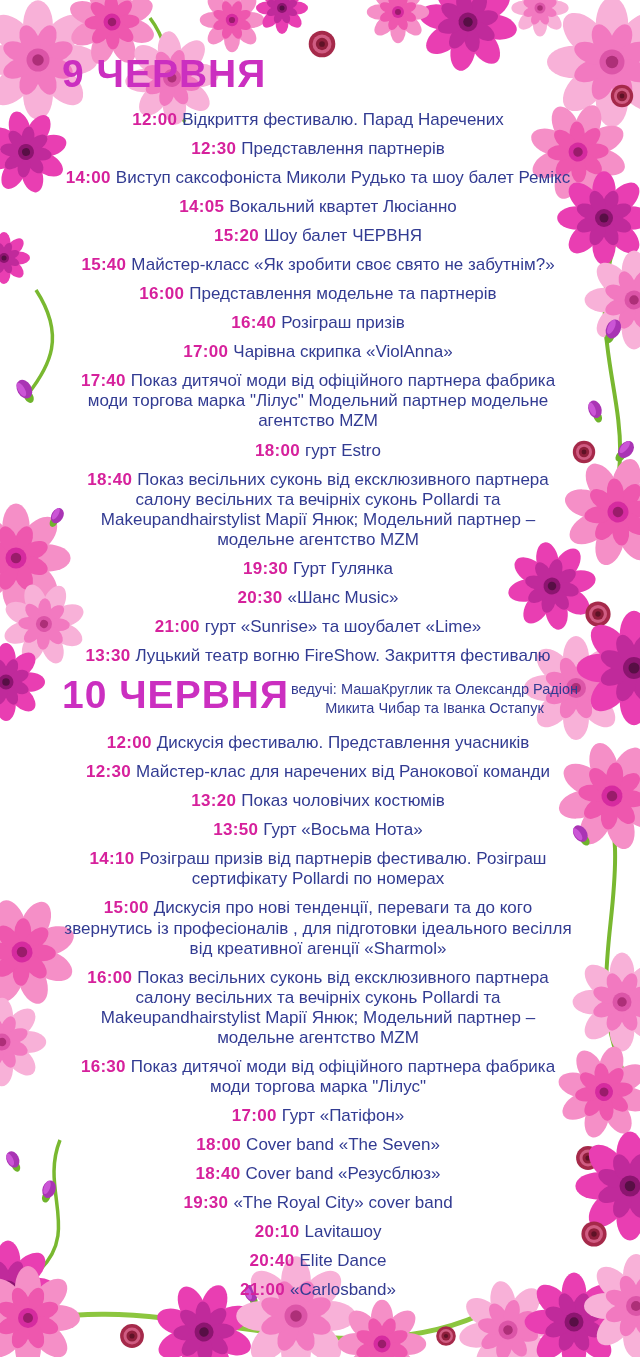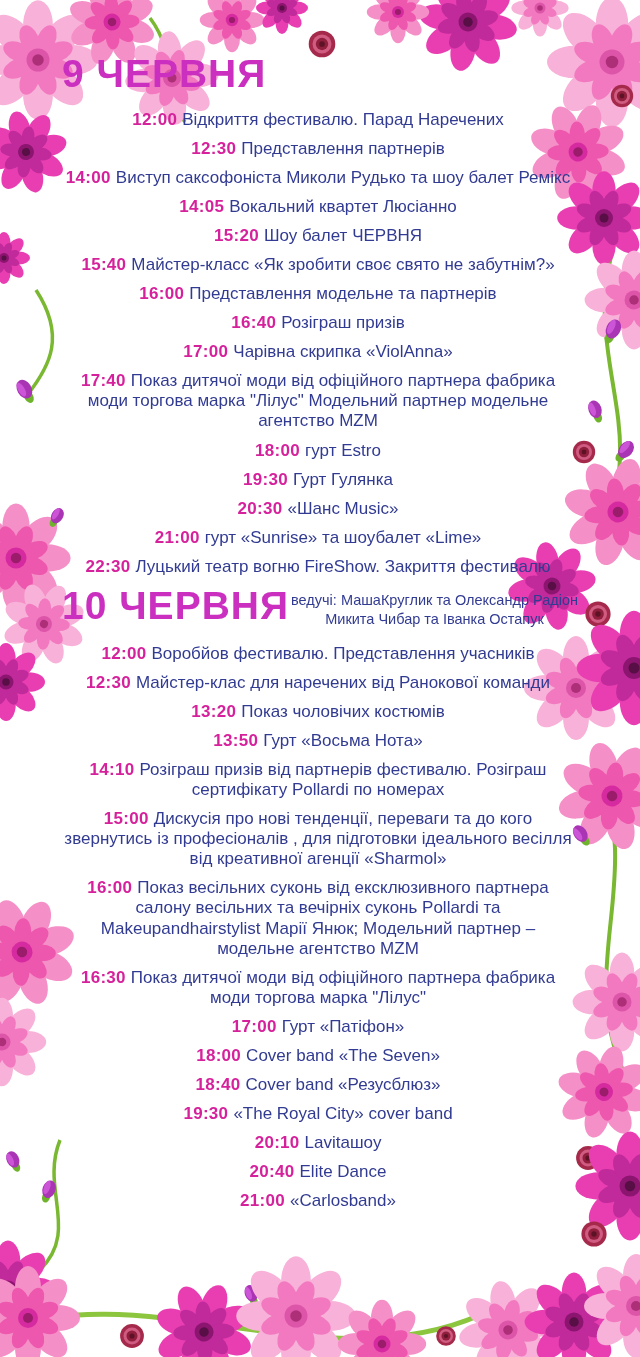--- a/index.html
+++ b/index.html
@@ -223,53 +223,56 @@
           </div>
 
           <div class="event">
             <span class="time">17:40</span><span class="desc">Показ дитячої моди від офіційного партнера фабрика моди торгова марка "Лілус"   Модельний партнер модельне агентство MZM</span>
           </div>
 
           <div class="event">
             <span class="time">18:00</span><span class="desc">гурт Estro</span>
           </div>
 
+          <div class="event">
+            <span class="time">18:40</span><span class="desc">Показ весільних суконь від ексклюзивного партнера салону весільних та вечірніх суконь Pollardi та Makeupandhairstylist Марії Янюк; Модельний партнер – модельне агентство MZM</span>
+          </div>
 
 
           <div class="event">
             <span class="time">19:30</span><span class="desc">Гурт Гулянка</span>
           </div>
 
 
           <div class="event">
             <span class="time">20:30</span><span class="desc">«Шанс Music»</span>
           </div>
 
           <div class="event">
             <span class="time">21:00</span><span class="desc">гурт «Sunrise» та шоубалет «Lime»</span>
           </div>
 
           <div class="event">
-            <span class="time">22:30</span><span class="desc">Луцький театр вогню FireShow. Закриття фестивалю</span>
+            <span class="time">13:30</span><span class="desc">Луцький театр вогню FireShow. Закриття фестивалю</span>
           </div>
         </div>
     </section>
 
     <section class="day-section">
       <div class="day-header">
         <div class="day-title">10 ЧЕРВНЯ</div>
         <div class="hosts">
           <div>ведучі: МашаКруглик та Олександр Радіон</div>
           <div>Микита Чибар та Іванка Остапук</div>
         </div>
       </div>
       <div class="schedule">
 
           <div class="event">
-            <span class="time">12:00</span><span class="desc">Воробйов фестивалю. Представлення учасників</span>
+            <span class="time">12:00</span><span class="desc">Дискусія фестивалю. Представлення учасників</span>
           </div>
 
           <div class="event">
             <span class="time">12:30</span><span class="desc">Майстер-клас для наречених від Ранокової команди</span>
           </div>
 
           <div class="event">
             <span class="time">13:20</span><span class="desc">Показ чоловічих костюмів</span>
           </div>
 

